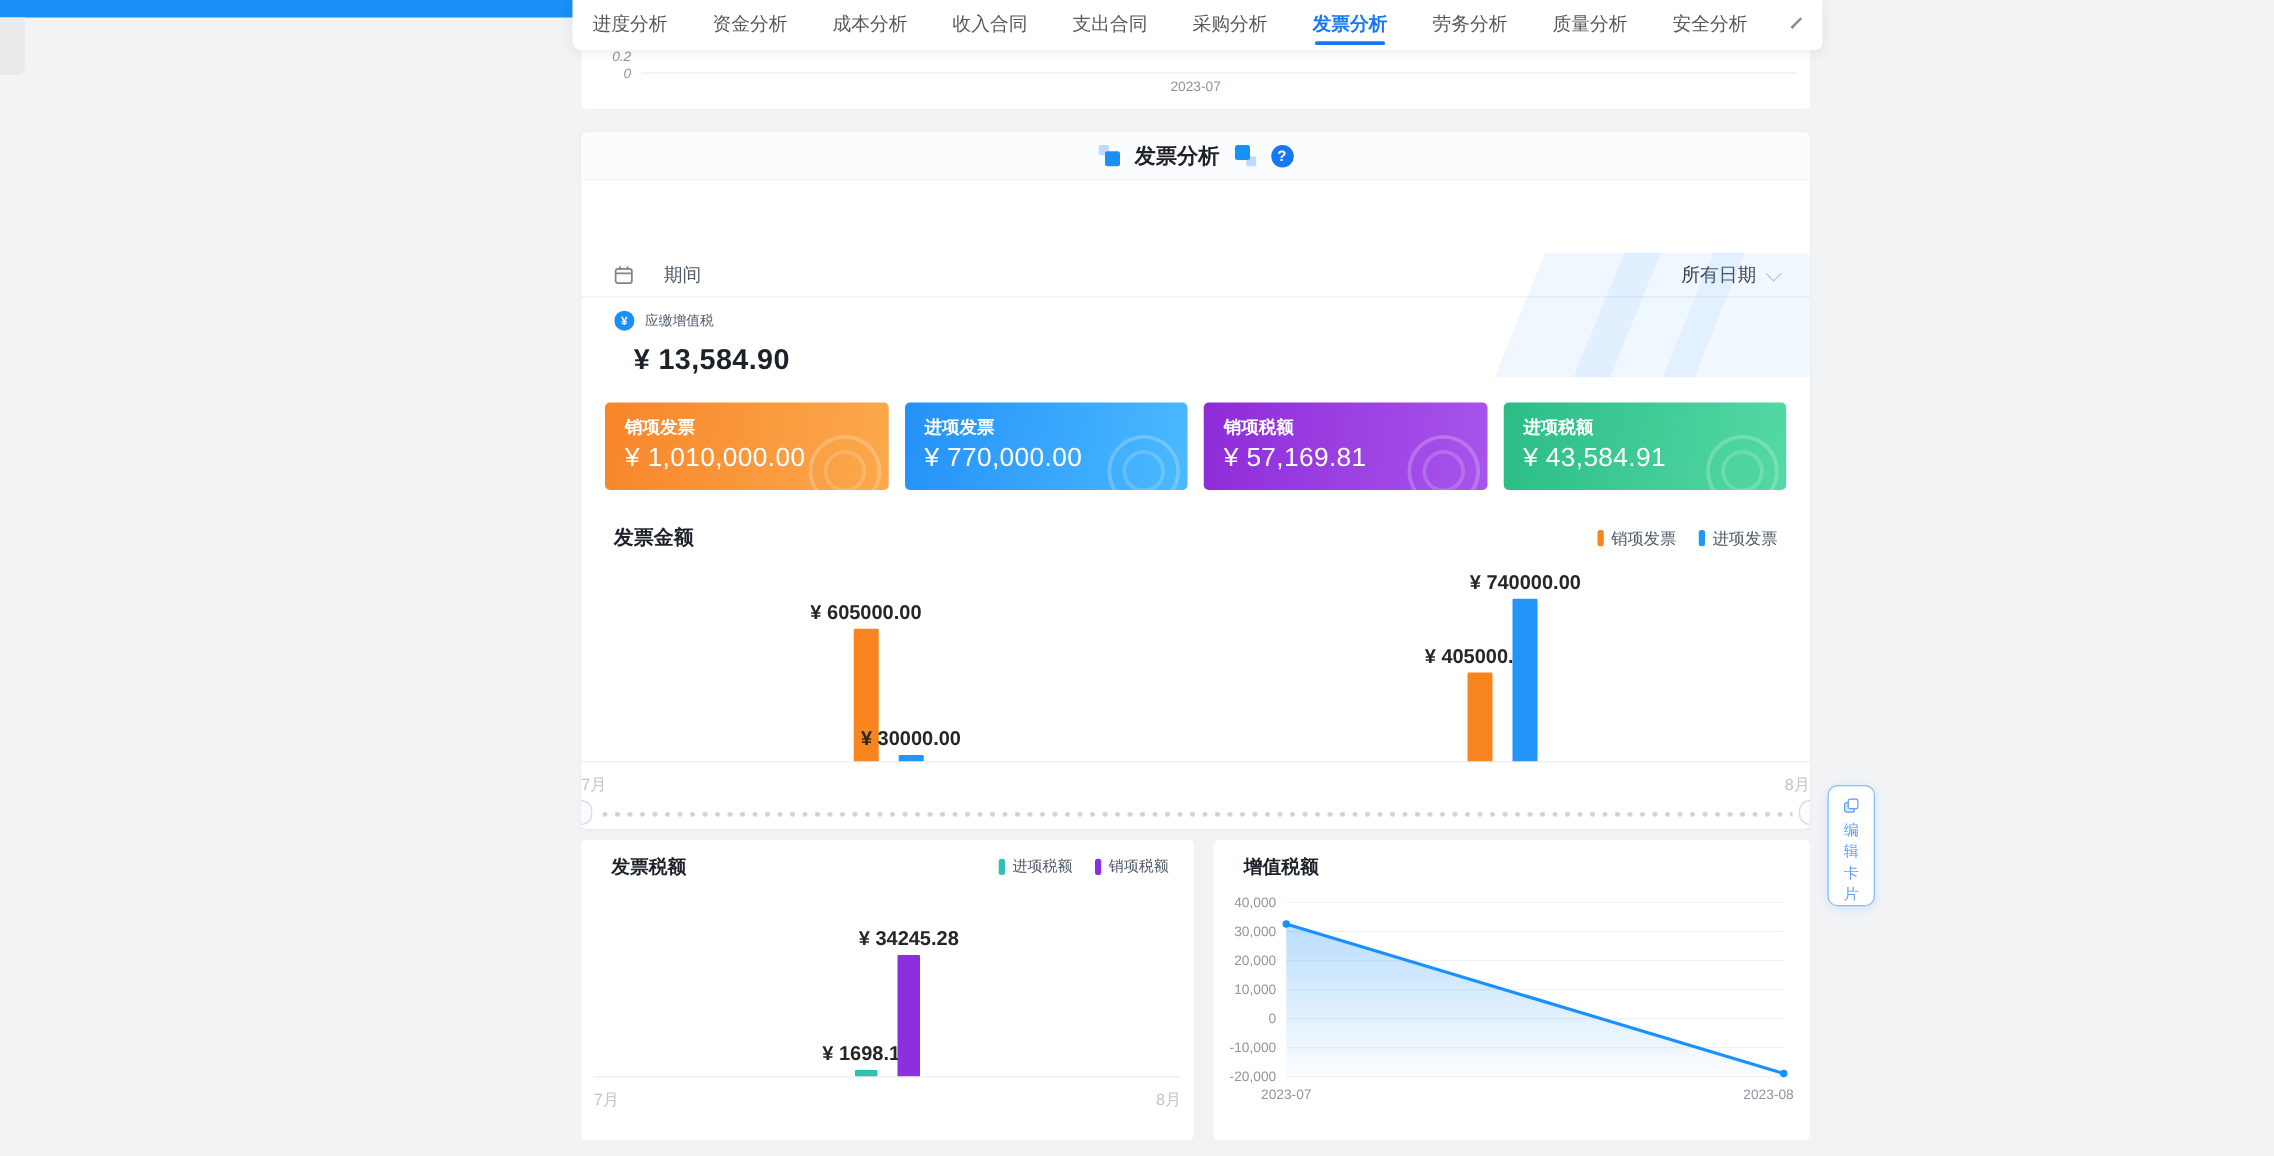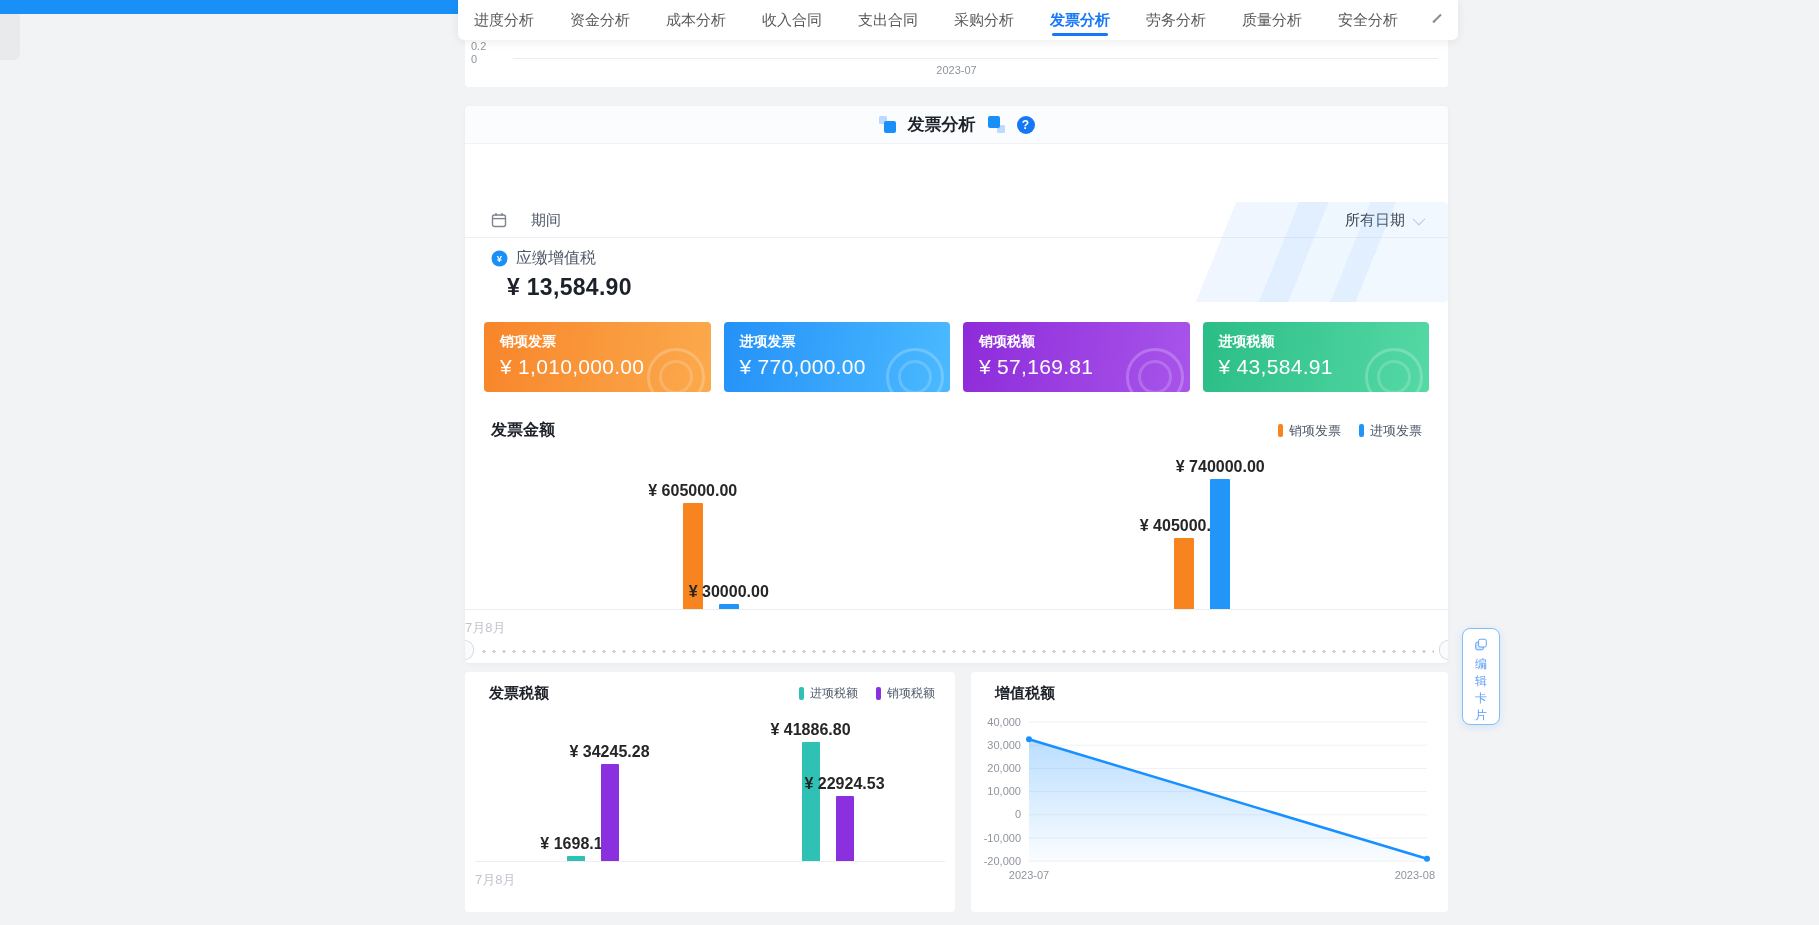--- a/index.html
+++ b/index.html
@@ -16,21 +16,21 @@
             border-radius:0 0 6px 6px; box-shadow:0 2px 10px rgba(29,33,41,.08);
             display:flex; align-items:center; gap:36px; padding:0 22px 0 16px; z-index:20; }
   .nav-tab { font-size:15px; color:#595959; cursor:pointer; position:relative; height:40px; line-height:40px; white-space:nowrap; }
   .nav-tab.active { color:#1677f8; font-weight:bold; }
   .nav-tab.active::after { content:""; position:absolute; left:2px; right:2px; bottom:4px; height:3px; border-radius:2px; background:#1677f8; }
   .nav-collapse { margin-left:auto; width:11px; height:11px; border-right:2px solid #8c8c8c; border-bottom:2px solid #8c8c8c;
                   transform:rotate(45deg) translateY(-3px); cursor:pointer; }
 
   
   .prev-chart { position:absolute; left:465px; top:40px; width:983px; height:47px; background:#fff; border-radius:0 0 4px 4px; }
-  .prev-tick { position:absolute; font-size:11px; color:#8f959e; text-align:left; width:34px; left:6px; }
+  .prev-tick { position:absolute; font-size:11px; color:#8f959e; text-align:right; width:34px; left:6px;font-style:italic; }
   .prev-axis { position:absolute; left:48px; right:10px; top:18px; border-top:1px solid #ececee; }
   .prev-xlabel { position:absolute; left:0; right:0; top:24px; text-align:center; font-size:11px; color:#8f959e; }
 
   
   .main-panel { position:absolute; left:465px; top:106px; width:983px; height:557px; background:#fff;
                 border-radius:4px; box-shadow:0 1px 4px rgba(31,35,41,.04); }
   .panel-header { height:38px; background:#fbfcfd; border-bottom:1px solid #f2f3f5; border-radius:4px 4px 0 0;
                   display:flex; align-items:center; justify-content:center; gap:12px; }
   .panel-title { font-size:17px; font-weight:bold; color:#1d2129; }
   .deco-sq { position:relative; width:17px; height:17px; }
@@ -49,21 +49,21 @@
   
   .period-row { position:absolute; left:26px; right:26px; top:100px; height:28px; display:flex; align-items:center; }
   .period-label { font-size:15px; color:#4e5969; margin-left:24px; }
   .date-select { margin-left:auto; display:flex; align-items:center; gap:8px; cursor:pointer; }
   .date-value { font-size:15px; color:#1d2129; }
   .chev-sm { width:9px; height:9px; border-right:1.6px solid #b4c4dc; border-bottom:1.6px solid #b4c4dc; transform:rotate(45deg) translateY(-2px); }
   .divider { position:absolute; left:0; right:0; top:131px; border-top:1px solid #eeeff1; }
 
   
   .vat-row { position:absolute; left:26px; top:142px; display:flex; align-items:center; gap:8px; }
-  .vat-label { font-size:16px; color:#4e5969; }
+  .vat-label { font-size:11px; color:#4e5969; }
   .vat-value { position:absolute; left:42px; top:168px; font-size:23px; font-weight:bold; color:#1d2129; letter-spacing:.3px; }
   .vat-deco { position:absolute; right:0; top:96px; width:380px; height:100px; overflow:hidden; border-radius:4px; pointer-events:none;
       background:
         linear-gradient(112deg, transparent 40%, rgba(100,170,255,.10) 40%, rgba(100,170,255,.10) 62%, transparent 62%),
         linear-gradient(112deg, transparent 55%, rgba(140,195,255,.14) 55%, rgba(140,195,255,.14) 78%, transparent 78%),
         linear-gradient(112deg, transparent 72%, rgba(180,215,255,.18) 72%, rgba(180,215,255,.18) 100%); }
 
   
   .cards-row { position:absolute; left:19px; right:19px; top:216px; height:70px; display:grid; grid-template-columns:repeat(4,1fr); gap:13px; }
   .sum-card { position:relative; border-radius:4px; padding:11px 16px; color:#fff; overflow:hidden; }
@@ -76,21 +76,21 @@
   .chart-title { font-size:16px; font-weight:bold; color:#1d2129; }
   .chart-head { display:flex; align-items:center; }
   .legend { margin-left:auto; display:flex; gap:18px; }
   .legend-item { display:flex; align-items:center; gap:6px; font-size:13px; color:#4e5969; }
   .legend-marker { width:5px; height:13px; border-radius:2px; }
   .bar-plot { position:relative; display:flex; justify-content:space-around; align-items:flex-end; border-bottom:1px solid #ebedf0; }
   .bar-group { display:flex; align-items:flex-end; gap:16px; height:100%; }
   .bar { position:relative; border-radius:1px 1px 0 0; }
   .bar-label { position:absolute; bottom:calc(100% + 3px); left:50%; transform:translateX(-50%);
                font-size:16px; font-weight:bold; color:#262626; white-space:nowrap; }
-  .x-labels { display:flex; justify-content:flex-start; margin-top:5px; }
+  .x-labels { display:flex; justify-content:space-between; margin-top:5px; }
   .x-labels span { font-size:13px; color:#c0c4cc; }
 
   .chart1-head { position:absolute; left:26px; right:26px; top:314px; }
   .chart1-plot { position:absolute; left:0; right:0; top:344px; height:160px; }
   .chart1-x { position:absolute; left:0; right:0; top:508px; }
 
   
   .dots-sep { position:absolute; left:14px; right:14px; top:543px; height:5px;
               background-image:radial-gradient(circle,#ced2d8 1.7px,transparent 1.8px); background-size:10px 5px; background-repeat:repeat-x; }
   .sep-handle { position:absolute; top:534px; width:9px; height:20px; background:#fafbfc; border:1px solid #d7dae0; }
@@ -262,28 +262,20 @@
           </div>
         </div>
     </div>
     <div class="bar-plot chart2-plot">
         <div class="bar-group">
           <div class="bar" style="width: 18px; height: 5px; background: rgb(47, 194, 180);">
             <span class="bar-label">¥ 1698.11</span>
           </div>
           <div class="bar" style="width: 18px; height: 97px; background: rgb(138, 48, 222);">
             <span class="bar-label">¥ 34245.28</span>
-          </div>
-        </div>
-        <div class="bar-group">
-          <div class="bar" style="width: 18px; height: 119px; background: rgb(47, 194, 180);">
-            <span class="bar-label">¥ 41886.80</span>
-          </div>
-          <div class="bar" style="width: 18px; height: 65px; background: rgb(138, 48, 222);">
-            <span class="bar-label">¥ 22924.53</span>
           </div>
         </div>
       </div>
     <div class="x-labels chart2-x">
         <span>7月</span>
         <span>8月</span>
       </div>
   </div>
 
   <div class="panel-br">

